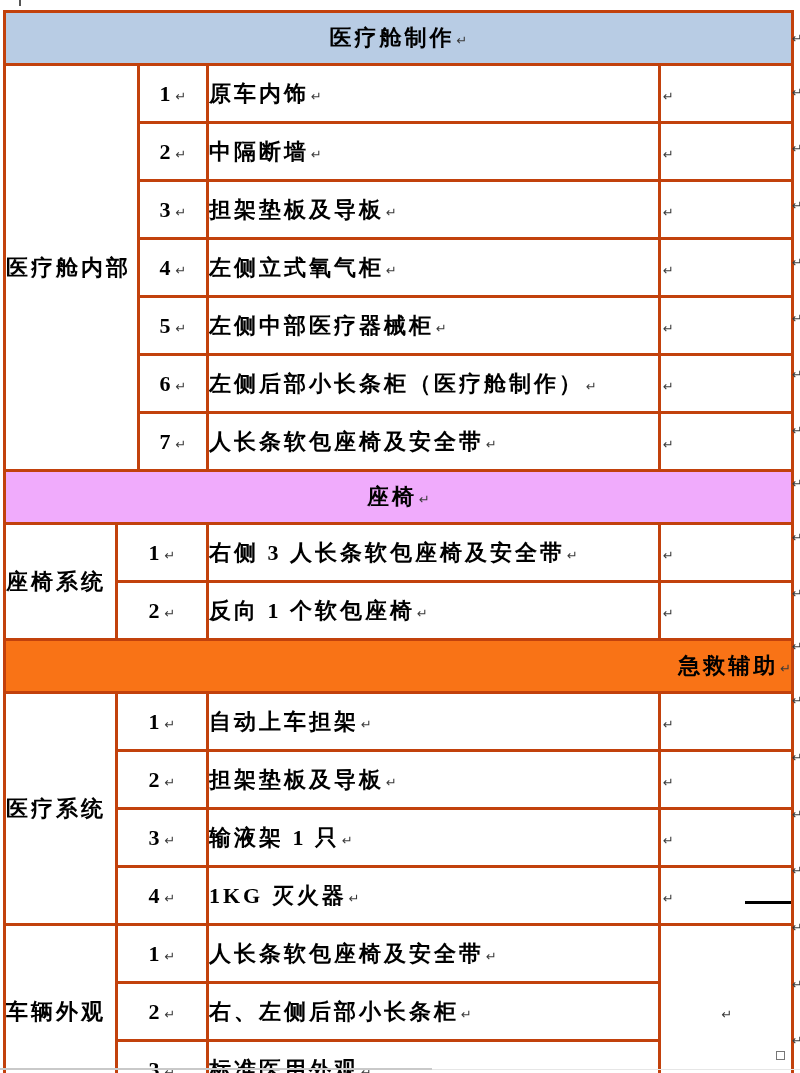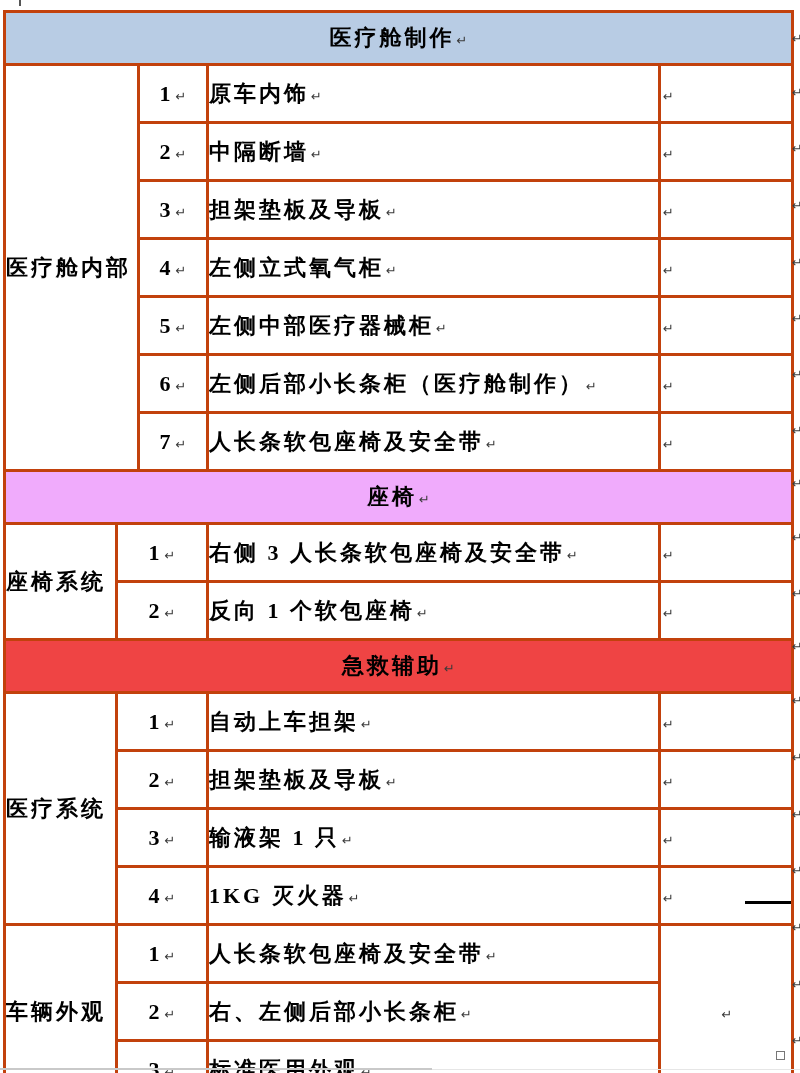--- a/index.html
+++ b/index.html
@@ -140,21 +140,21 @@
           <td class="num" colspan="2"><span>1</span><span class="pmark">↵</span></td>
           <td class="desc"><span>右侧 3 人长条软包座椅及安全带</span><span class="pmark">↵</span></td>
           <td class="val"><span class="pmark">↵</span></td>
         </tr>
         <tr class="item">
           <td class="num" colspan="2"><span>2</span><span class="pmark">↵</span></td>
           <td class="desc"><span>反向 1 个软包座椅</span><span class="pmark">↵</span></td>
           <td class="val"><span class="pmark">↵</span></td>
         </tr>
         <tr class="hdr">
-          <td colspan="5" style="background: #ef4444;"><span>急救辅助</span><span class="pmark">↵</span></td>
+          <td colspan="5" style="background: #f97316; text-align: right;"><span>急救辅助</span><span class="pmark">↵</span></td>
         </tr>
         <tr class="item thick">
           <td class="cat" rowspan="4" colspan="1"><span>医疗系统</span></td>
           <td class="num" colspan="2"><span>1</span><span class="pmark">↵</span></td>
           <td class="desc"><span>自动上车担架</span><span class="pmark">↵</span></td>
           <td class="val"><span class="pmark">↵</span></td>
         </tr>
         <tr class="item">
           <td class="num" colspan="2"><span>2</span><span class="pmark">↵</span></td>
           <td class="desc"><span>担架垫板及导板</span><span class="pmark">↵</span></td>

